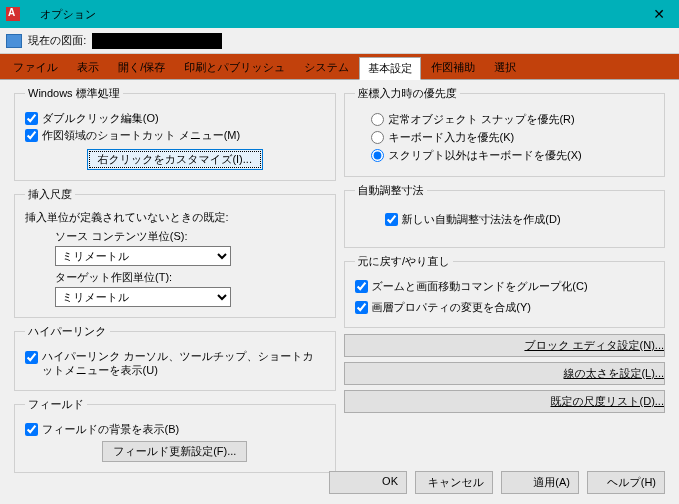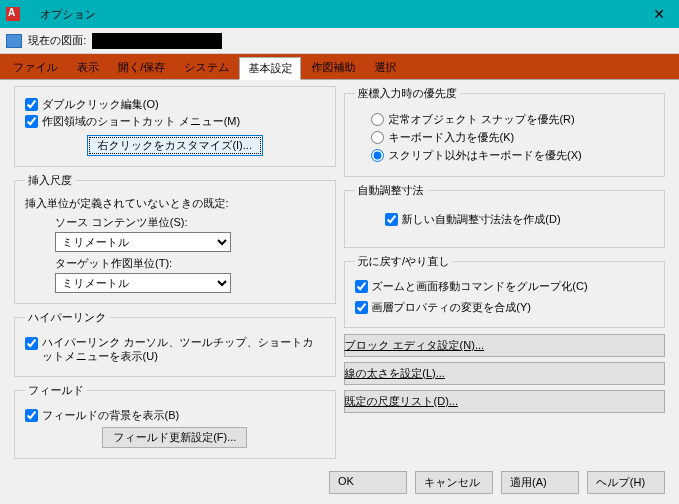--- a/index.html
+++ b/index.html
@@ -15,21 +15,21 @@
 .doc-black { background: #000; width: 130px; height: 16px; }
 .tabs { display: flex; border-bottom: 1px solid #aaa; padding: 2px 4px 0 4px; background: #c2410c; }
 .tab { padding: 3px 8px; border: 1px solid transparent; border-bottom: none; cursor: pointer; margin-right: 1px; }
 .tab.active { background: #fff; border-color: #aaa; border-bottom: 1px solid #fff; position: relative; top: 1px; }
 .content { display: flex; padding: 6px 10px 4px 10px; background: #f0f0f0; height: 388px; }
 .col { flex: 1; padding: 0 4px; }
 fieldset { border: 1px solid #d0d0d0; padding: 8px 10px 10px 10px; margin-bottom: 6px; }
 legend { padding: 0 3px; }
 .chk { display: flex; align-items: center; margin: 2px 0; }
 .chk input { margin-right: 4px; }
-.btn { background: #e1e1e1; border: 1px solid #adadad; padding: 2px 10px; cursor: pointer; text-align: left; display: inline-block; min-width: 120px; }
+.btn { background: #e1e1e1; border: 1px solid #adadad; padding: 2px 10px; cursor: pointer; text-align: right; display: inline-block; min-width: 120px; }
 .btn.focus { border: 1px solid #0078d7; outline: 1px dotted #000; outline-offset: -3px; background: #e5f1fb; }
 .btn.wide { display: block; width: 100%; padding: 3px 0; margin: 5px 0; text-decoration: underline; }
 .radio-row { display: flex; align-items: center; margin: 3px 0; }
 .radio-row input { margin-right: 5px; }
 .field-label { margin: 4px 0 2px 0; display: block; }
 select { width: 176px; padding: 1px 2px; border: 1px solid #7a7a7a; background: #fff; height: 20px; }
 .indent1 { margin-left: 16px; }
 .indent2 { margin-left: 30px; }
 .btnrow { position: absolute; bottom: 10px; right: 14px; display: flex; gap: 8px; }
 .btnrow .btn { min-width: 78px; padding: 3px 8px; }
@@ -47,30 +47,32 @@
 <div class="docrow">
   <span class="doc-icon"></span>
   <span class="doc-label">現在の図面:</span>
   <span class="doc-black"></span>
 </div>
 
 <div class="tabs">
   <div class="tab">ファイル</div>
   <div class="tab">表示</div>
   <div class="tab">開く/保存</div>
+  <div class="tab">印刷とパブリッシュ</div>
   <div class="tab">システム</div>
   <div class="tab active">基本設定</div>
   <div class="tab">作図補助</div>
   <div class="tab">選択</div>
 </div>
 
 <div class="content">
   <div class="col">
 
     <fieldset>
+      <legend>Windows 標準処理</legend>
       <label class="chk">
         <input type="checkbox" checked="" style="">
         <span>ダブルクリック編集(O)</span>
       </label>
       <label class="chk">
         <input type="checkbox" checked="" style="">
         <span>作図領域のショートカット メニュー(M)</span>
       </label>
       <div class="center" style="margin-top:6px;">
         <span class="btn focus">右クリックをカスタマイズ(I)...</span>

